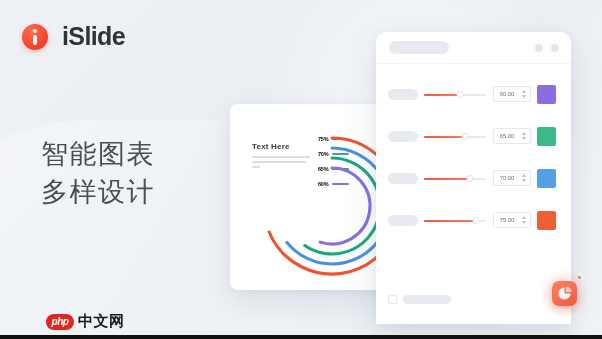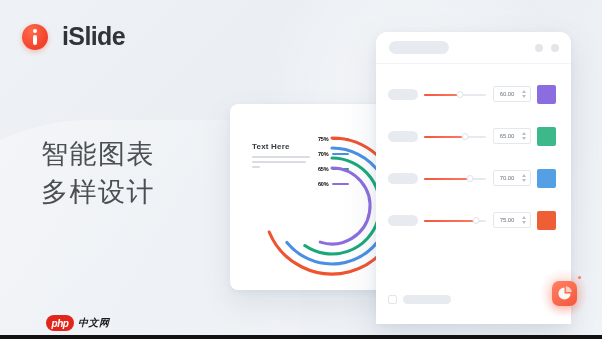--- a/index.html
+++ b/index.html
@@ -386,25 +386,24 @@
     color: #fff;
     font-size: 10px;
     font-weight: bold;
     font-style: italic;
     display: flex;
     align-items: center;
     justify-content: center;
     letter-spacing: -0.4px;
   }
   .wm-text {
-    font-size: 10px;
+    font-size: 15px;
     font-weight: bold;
     color: #1b1b1b;
     letter-spacing: 0.5px;
-    font-style: italic;
   }
   .bottom-bar {
     position: absolute;
     left: 0;
     bottom: 0;
     width: 100%;
     height: 4px;
     background: #121212;
   }
 </style>

